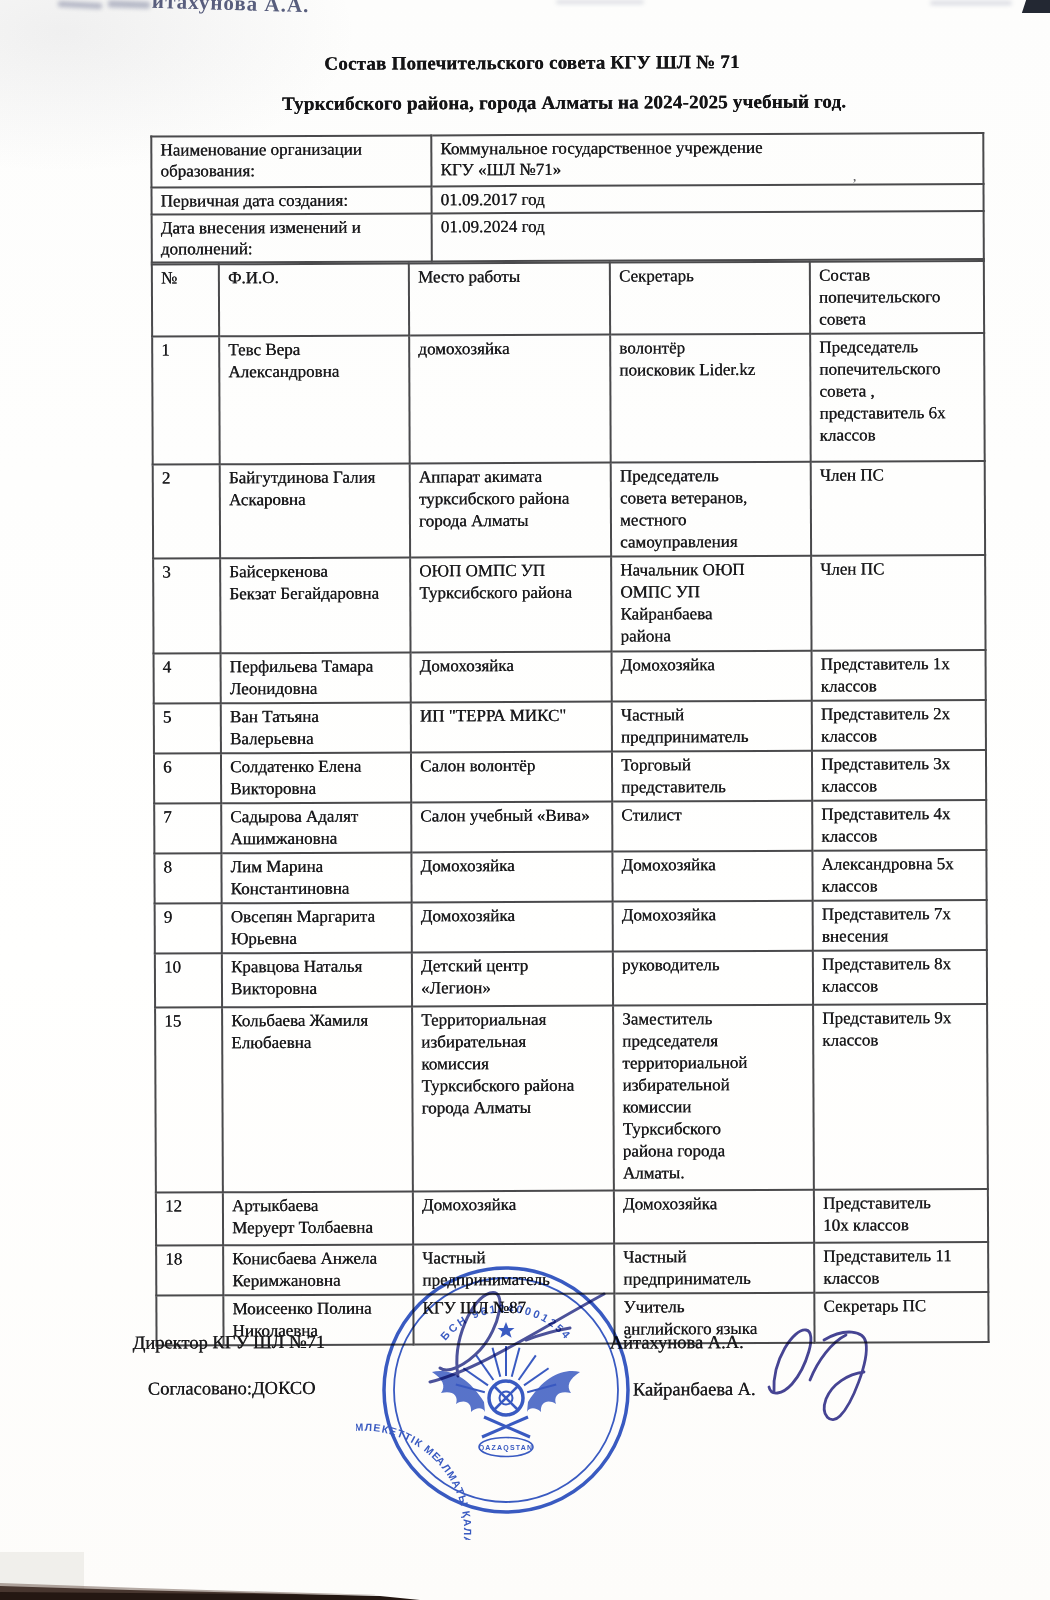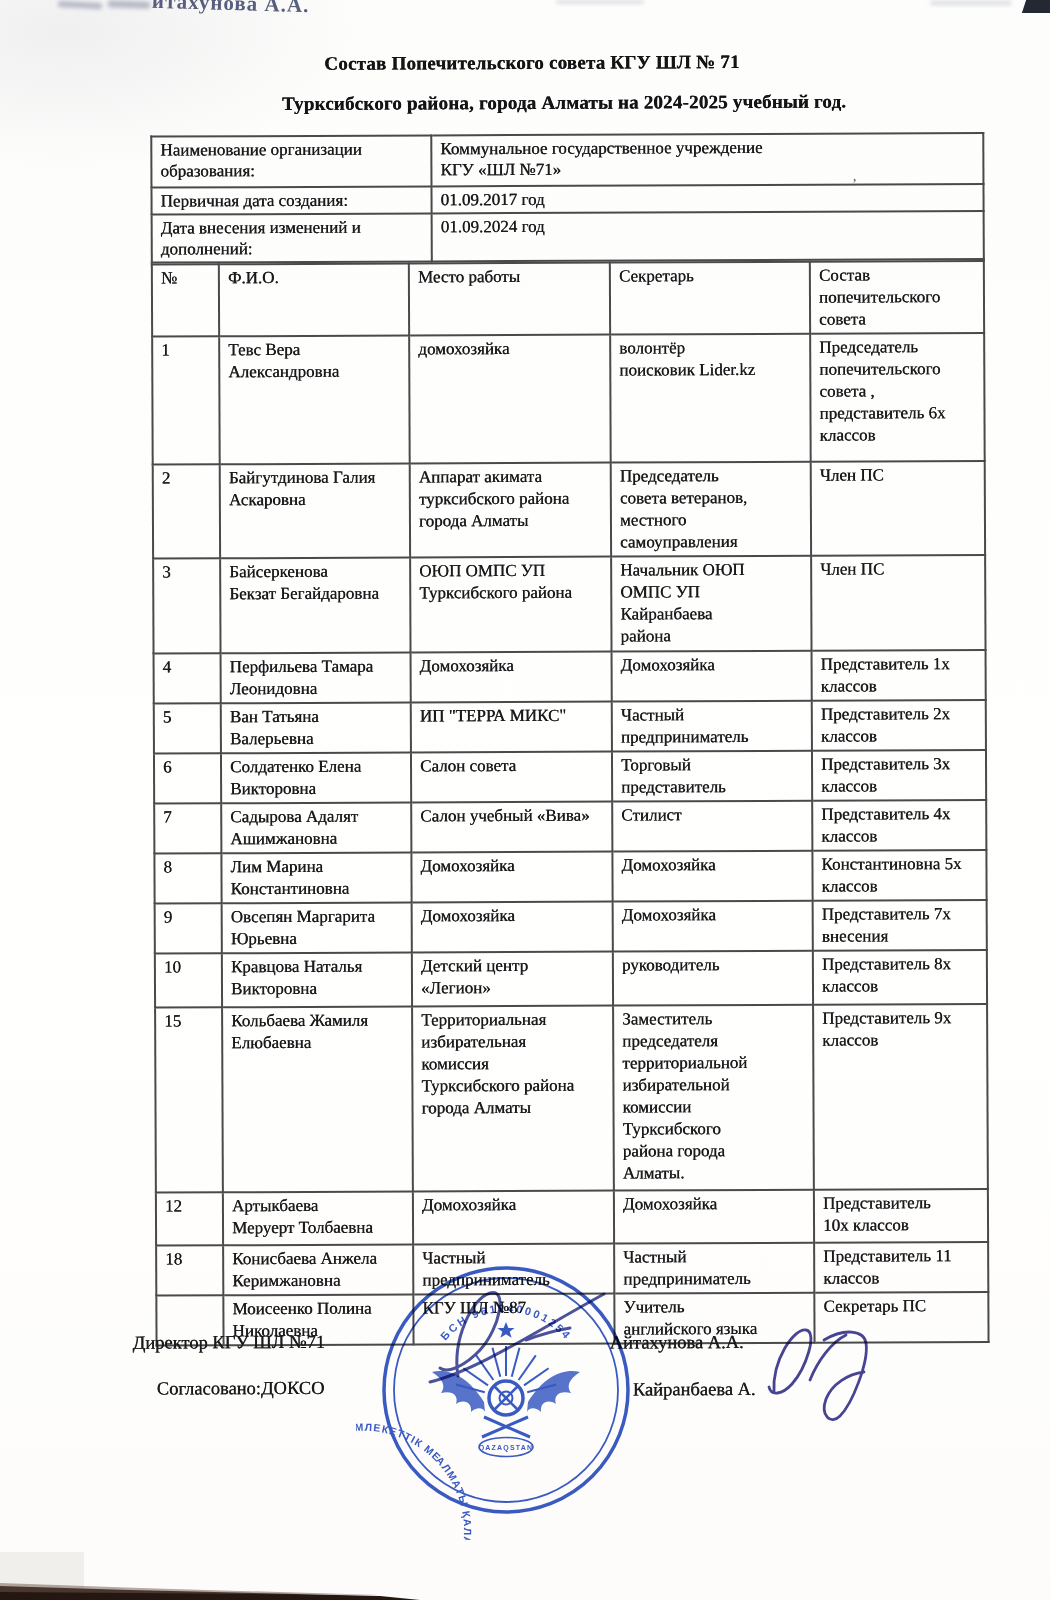--- a/index.html
+++ b/index.html
@@ -157,42 +157,42 @@
         <td>ИП "ТЕРРА МИКС"</td>
         <td>Частный
 предприниматель</td>
         <td>Представитель 2х
 классов</td>
       </tr>
       <tr style="height:50px">
         <td>6</td>
         <td>Солдатенко Елена
 Викторовна</td>
-        <td>Салон совета</td>
+        <td>Салон волонтёр</td>
         <td>Торговый
 представитель</td>
         <td>Представитель 3х
 классов</td>
       </tr>
       <tr style="height:50px">
         <td>7</td>
         <td>Садырова Адалят
 Ашимжановна</td>
         <td>Салон учебный «Вива»</td>
         <td>Стилист</td>
         <td>Представитель 4х
 классов</td>
       </tr>
       <tr style="height:49px">
         <td>8</td>
         <td>Лим Марина
 Константиновна</td>
         <td>Домохозяйка</td>
         <td>Домохозяйка</td>
-        <td>Константиновна 5х
+        <td>Александровна 5х
 классов</td>
       </tr>
       <tr style="height:46px">
         <td>9</td>
         <td>Овсепян Маргарита
 Юрьевна</td>
         <td>Домохозяйка</td>
         <td>Домохозяйка</td>
         <td>Представитель 7х
 внесения</td>
@@ -254,21 +254,21 @@
         <td>КГУ ШЛ №87</td>
         <td>Учитель
 английского языка</td>
         <td>Секретарь ПС</td>
       </tr>
       </tbody>
     </table>
 
     <div class="footer-line" style="left:130px;top:1331px">Директор КГУ ШЛ №71</div>
     <div class="footer-line" style="left:607px;top:1333px">Айтахунова А.А.</div>
-    <div class="footer-line" style="left:154px;top:1377px">Согласовано:ДОКСО</div>
+    <div class="footer-line" style="left:145px;top:1377px">Согласовано:ДОКСО</div>
     <div class="footer-line" style="left:630px;top:1380px">Кайранбаева А.</div>
   </div>
 
   <svg class="stamp" width="300" height="300" viewBox="0 0 300 300">
     <g fill="none" stroke="#2a4ec0">
       <circle cx="150" cy="150" r="122" stroke-width="3.5"></circle>
       <circle cx="150" cy="150" r="112" stroke-width="1.8"></circle>
     </g>
     <defs>
       <path id="ringPath" d="M 79.3 220.7 A 100 100 0 1 1 78.1 219.5" fill="none"></path>

